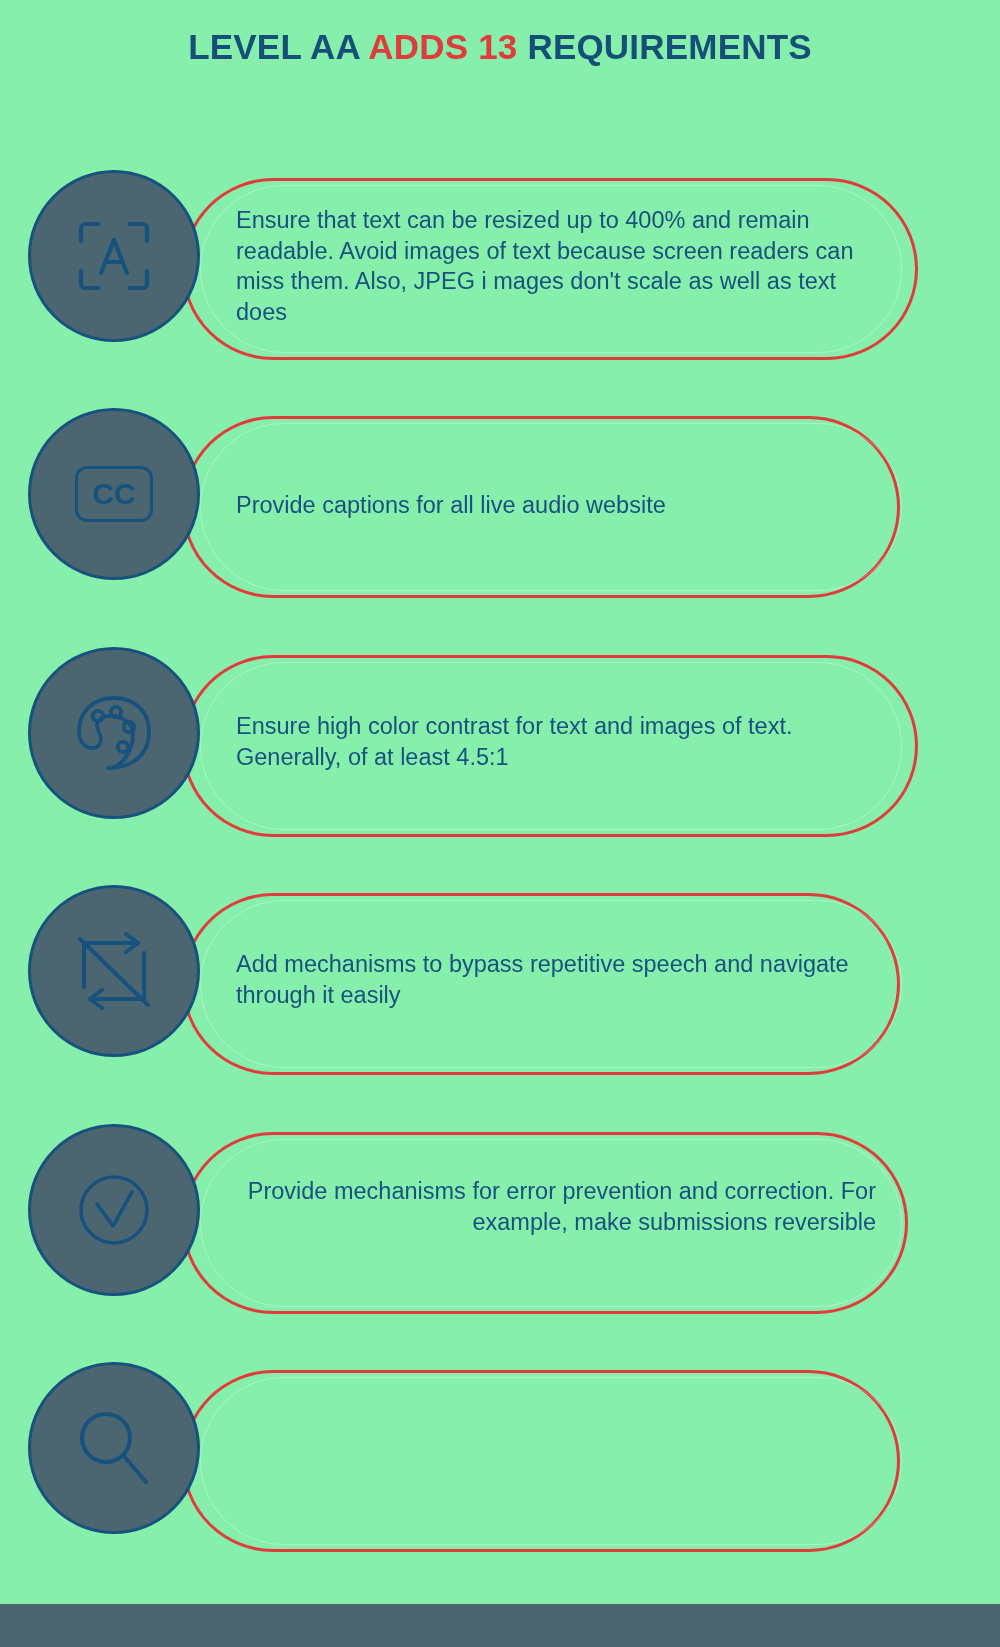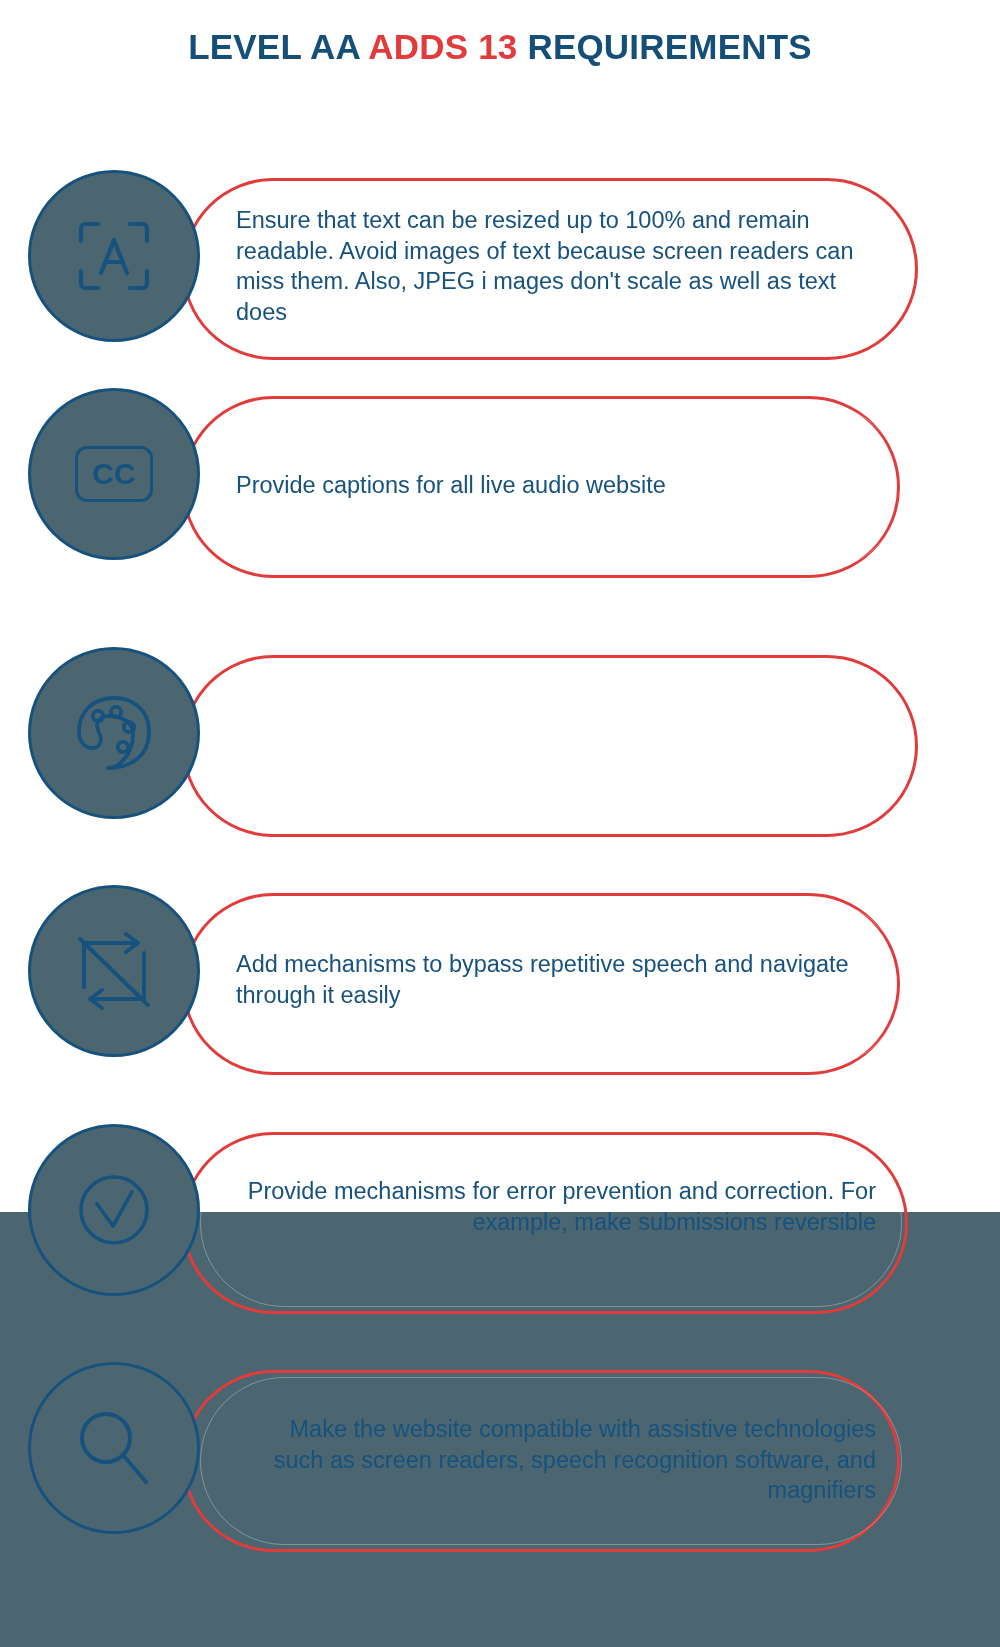--- a/index.html
+++ b/index.html
@@ -8,22 +8,22 @@
     width: 1000px;
     height: 1647px;
     background: #4b6671;
     font-family: "Liberation Sans", sans-serif;
     overflow: hidden;
   }
 
   #page {
     position: relative;
     width: 1000px;
-    height: 1212px;
-    background: #ffffff;
+    height: 1604px;
+    background: #86efac;
   }
 
   
   .title {
     position: absolute;
     top: 26px;
     left: 0;
     width: 1000px;
     text-align: center;
     line-height: 1.18;
@@ -140,24 +140,24 @@
         <svg width="78" height="78" viewBox="0 0 78 78" fill="none" stroke="#17527e" stroke-width="4.2" stroke-linecap="round" stroke-linejoin="round">
           <path d="M6 24 V12 Q6 7 11 7 H23"></path>
           <path d="M55 7 H67 Q72 7 72 12 V24"></path>
           <path d="M72 54 V66 Q72 71 67 71 H55"></path>
           <path d="M23 71 H11 Q6 71 6 66 V54"></path>
           <path d="M26 56 L39 23 L52 56"></path>
           <path d="M31 45 H47"></path>
         </svg>
       </span>
     </div>
-    <div class="row-text lines-4">Ensure that text can be resized up to 100% and remain readable. Avoid images of text because screen readers can miss them. Also, JPEG i mages don't scale as well as text does</div>
-  </div>
-
-  <div class="row" style="top:388px;padding-left:48px;">
+    <div class="row-text lines-4">Ensure that text can be resized up to 400% and remain readable. Avoid images of text because screen readers can miss them. Also, JPEG i mages don't scale as well as text does</div>
+  </div>
+
+  <div class="row" style="top:408px;padding-left:48px;">
     <div class="pill short"></div>
     <div class="pill-hair"></div>
     <div class="icon-circle">
       <span>
         <span class="cc-box">
           <span class="cc-text">CC</span>
         </span>
       </span>
     </div>
     <div class="row-text lines-1">Provide captions for all live audio website</div>
@@ -172,20 +172,21 @@
           <path d="M43 8 C22 8 8 22 8 41 C8 52 14 58 21 58 C27 58 30 54 30 49
                    C30 44 26 41 26 36 C26 30 31 26 38 26 C52 26 62 33 62 44
                    C62 62 50 78 37 78 C37 78 78 80 78 41 C78 21 63 8 43 8 Z"></path>
           <circle cx="27" cy="26" r="5.2"></circle>
           <circle cx="45" cy="22" r="5.2"></circle>
           <circle cx="58" cy="37" r="5.2"></circle>
           <circle cx="52" cy="57" r="5.2"></circle>
         </svg>
       </span>
     </div>
+    <div class="row-text lines-2">Ensure high color contrast for text and images of text. Generally, of at least 4.5:1</div>
   </div>
 
   <div class="row" style="top:885px;">
     <div class="pill short"></div>
     <div class="pill-hair"></div>
     <div class="icon-circle">
       <span>
         <svg width="84" height="84" viewBox="0 0 84 84" fill="none" stroke="#17527e" stroke-width="4" stroke-linecap="round" stroke-linejoin="round">
           <path d="M12 24 V14 H64"></path>
           <path d="M54 5 L66 14 L54 23"></path>
@@ -218,16 +219,15 @@
     <div class="pill short"></div>
     <div class="pill-hair"></div>
     <div class="icon-circle">
       <span>
         <svg width="84" height="84" viewBox="0 0 84 84" fill="none" stroke="#17527e" stroke-width="4" stroke-linecap="round" stroke-linejoin="round">
           <circle cx="34" cy="32" r="24"></circle>
           <path d="M51 49 L74 76"></path>
         </svg>
       </span>
     </div>
-    <div class="row-text lines-3">Make the website compatible with assistive technologies such as screen readers, speech recognition software, and magnifiers</div>
   </div>
 
 </div>
 
 </body></html>

